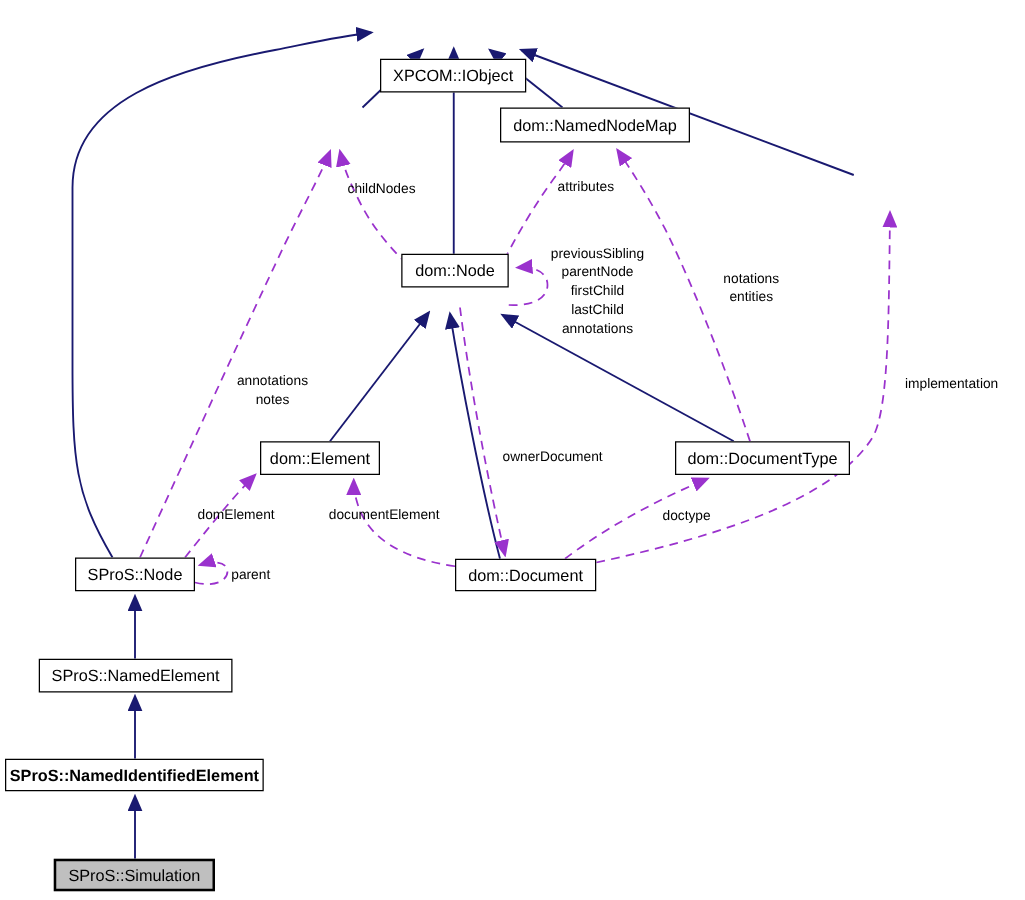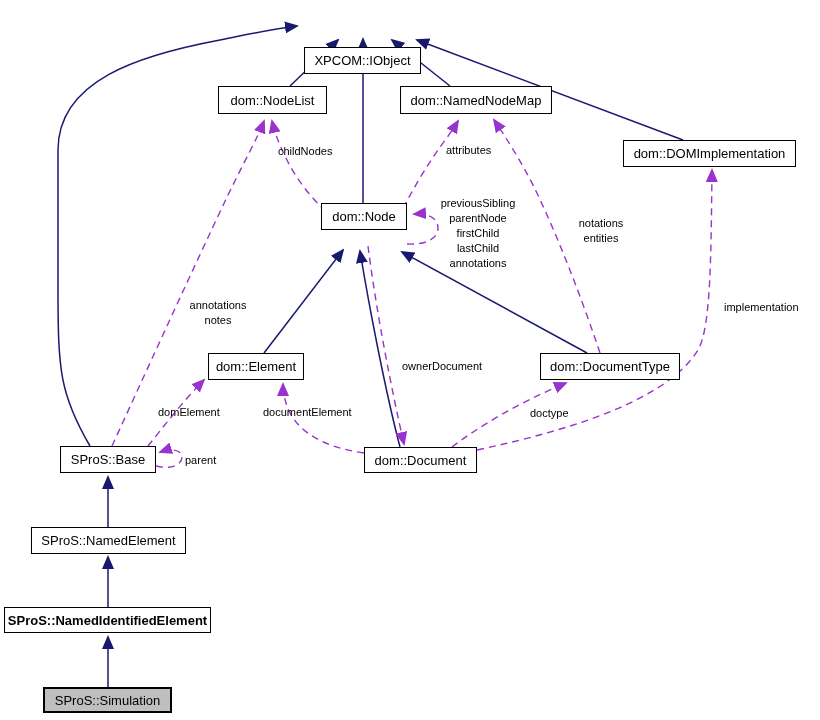--- a/index.html
+++ b/index.html
@@ -75,35 +75,33 @@
       <path class="dashed" d="M477,450 C580,428 668,398 698,350 C711,328 711,255 712,170" marker-end="url(#arrow-pur)"></path>
       <path class="dashed" d="M112,446 C140,385 190,275 228,195 C245,160 257,139 264,121" marker-end="url(#arrow-pur)"></path>
       <path class="dashed" d="M148,446 C164,426 184,400 204,380" marker-end="url(#arrow-pur)"></path>
       <path class="dashed" d="M600,353 C581,296 556,232 534,187 C521,161 505,136 494,120" marker-end="url(#arrow-pur)"></path>
       <path class="dashed" d="M156,466 C173,470 182,464 182,457 C182,450 172,448 160,452" marker-end="url(#arrow-pur)"></path>
     </g>
   </svg>
 
   <div class="class-box" style="left:304px;top:7px;width:117px;height:27px;margin-top:40px;">XPCOM::IObject</div>
 
-  <div class="class-box" style="left:218px;top:86px;width:109px;height:28px;">dom::NodeList</div>
 
   <div class="class-box" style="left:400px;top:86px;width:152px;height:28px;">dom::NamedNodeMap</div>
 
-  <div class="class-box" style="left:623px;top:140px;width:173px;height:27px;">dom::DOMImplementation</div>
 
   <div class="class-box" style="left:321px;top:203px;width:86px;height:27px;">dom::Node</div>
 
   <div class="class-box" style="left:208px;top:353px;width:96px;height:27px;">dom::Element</div>
 
   <div class="class-box" style="left:540px;top:353px;width:140px;height:27px;">dom::DocumentType</div>
 
   <div class="class-box" style="left:364px;top:447px;width:113px;height:26px;">dom::Document</div>
 
-  <div class="class-box" style="left:60px;top:446px;width:96px;height:27px;">SProS::Base</div>
+  <div class="class-box" style="left:60px;top:446px;width:96px;height:27px;">SProS::Node</div>
 
   <div class="class-box" style="left:31px;top:527px;width:155px;height:27px;">SProS::NamedElement</div>
 
   <div class="class-box" style="left:4px;top:607px;width:207px;height:26px;font-weight:bold;">SProS::NamedIdentifiedElement</div>
 
   <div class="class-box focus" style="left:43px;top:687px;width:129px;height:26px;">SProS::Simulation</div>
 
   <div class="edge-label" style="left:278px;top:144px;">childNodes</div>
 
   <div class="edge-label" style="left:446px;top:143px;">attributes</div>

